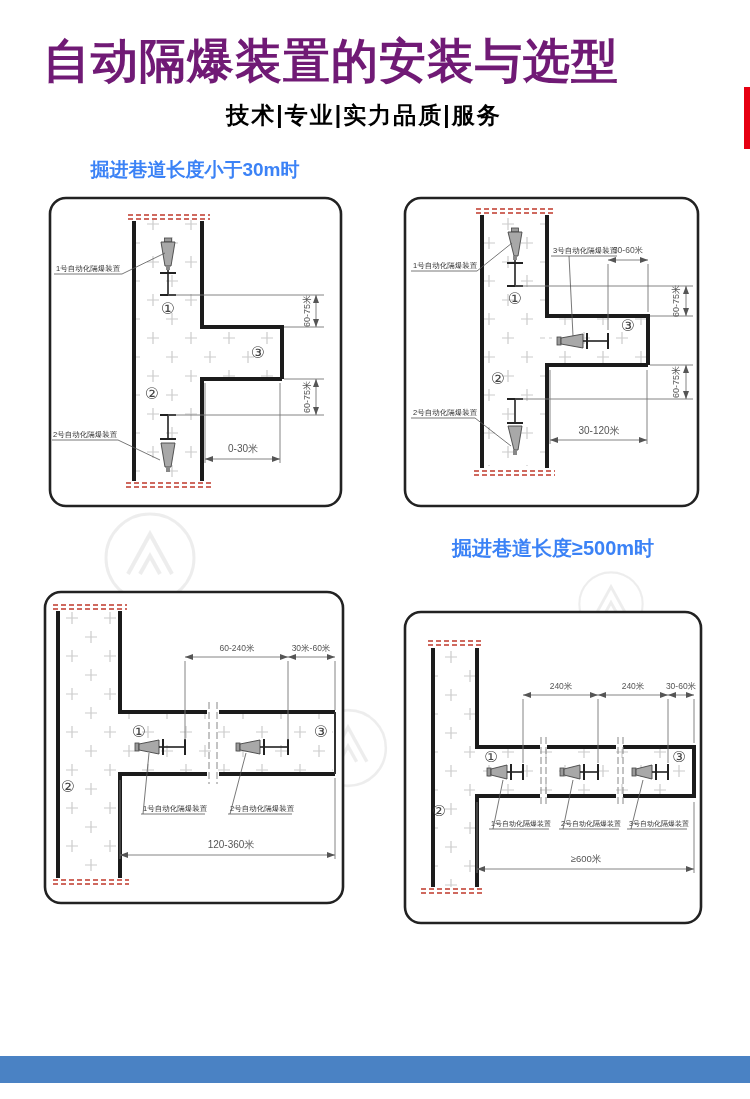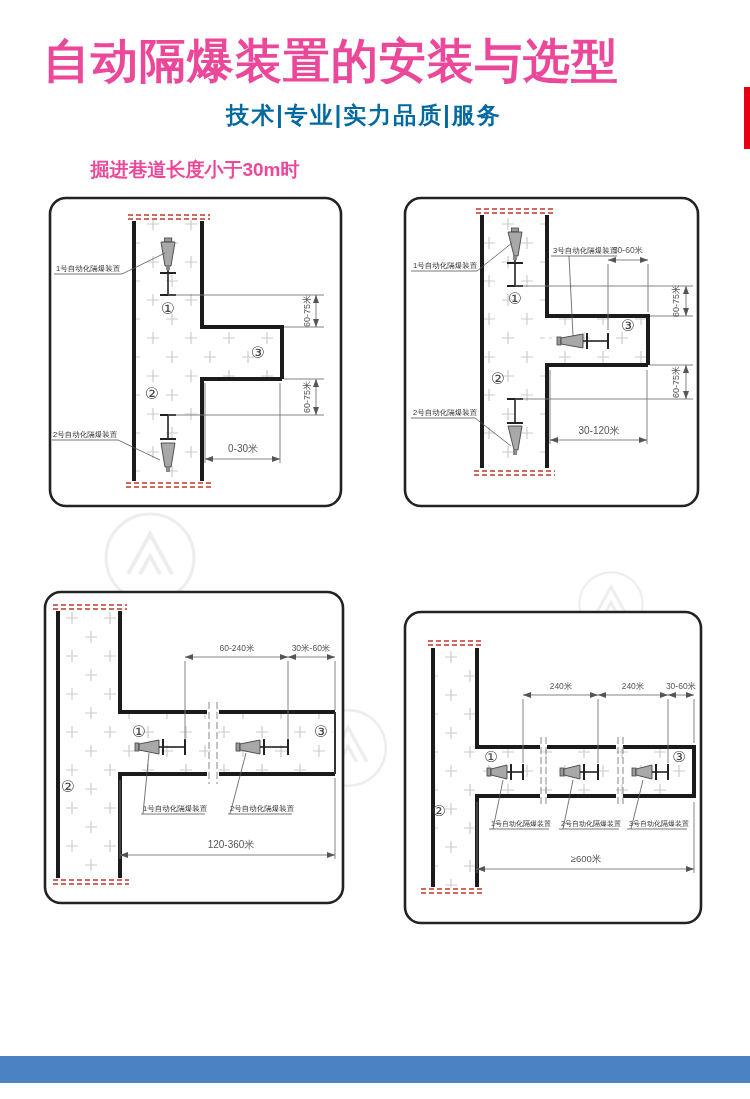--- a/index.html
+++ b/index.html
@@ -1,24 +1,24 @@
 <!DOCTYPE html>
 <html><head>
 <meta charset="utf-8">
 <style>
   html,body{margin:0;padding:0;background:#fff;}
   .page{position:relative;width:750px;height:1099px;background:#ffffff;overflow:hidden;
         font-family:"Liberation Sans","DejaVu Sans",sans-serif;}
   .title{position:absolute;left:0;top:30px;width:662px;text-align:center;
-         font-size:47px;font-weight:800;color:#ec4899;letter-spacing:1px;margin:0;}
+         font-size:47px;font-weight:800;color:#701a75;letter-spacing:1px;margin:0;}
   .subtitle{position:absolute;left:0;top:100px;width:728px;text-align:center;
-            font-size:23px;font-weight:600;color:#0369a1;letter-spacing:2px;margin:0;}
+            font-size:23px;font-weight:600;color:#000000;letter-spacing:2px;margin:0;}
   .red-bar{position:absolute;right:0;top:87px;width:6px;height:62px;}
   .blue-bar{position:absolute;left:0;top:1056px;width:750px;height:27px;}
-  .cap{position:absolute;text-align:center;font-weight:800;color:#ec4899;margin:0;}
+  .cap{position:absolute;text-align:center;font-weight:800;color:#3b82f6;margin:0;}
   .cap1{left:45px;top:157px;width:300px;font-size:19px;}
   .cap2{left:398px;top:150px;width:306px;font-size:20px;}
   .cap3{left:43px;top:531px;width:302px;font-size:20px;}
   .cap4{left:403px;top:535px;width:300px;font-size:20px;}
   .panelbox{position:absolute;}
   .p1{left:48px;top:196px;}
   .p2{left:403px;top:196px;}
   .p3{left:43px;top:590px;text-align:right;}
   .p4{left:403px;top:590px;margin-top:20px;}
   svg text{font-family:"Liberation Sans","DejaVu Sans",sans-serif;}
@@ -258,20 +258,21 @@
         <line x1="100" y1="224" x2="106" y2="163" stroke="#555" stroke-width="0.8"></line>
       </g>
       <g>
         <text x="187" y="221" font-size="7.5" fill="#333">2号自动化隔爆装置</text>
         <line x1="185" y1="224" x2="249" y2="224" stroke="#555" stroke-width="0.8"></line>
         <line x1="187" y1="224" x2="203" y2="163" stroke="#555" stroke-width="0.8"></line>
       </g>
     </svg>
   </div>
 
+  <p class="cap cap4">掘进巷道长度≥500m时</p>
   <div class="panelbox p4">
     <svg width="300" height="315" viewBox="0 0 300 315">
       <rect x="2" y="2" width="296" height="311" rx="16" fill="#fff" stroke="#222" stroke-width="2.6"></rect>
       <g>
         <rect x="32" y="39" width="40" height="238" fill="url(#hatchpat)"></rect>
         <rect x="76" y="139" width="213" height="45" fill="url(#hatchpat)"></rect>
       </g>
       <g stroke="#1b1b1b" stroke-width="4" fill="none">
         <path d="M30,38 V277"></path>
         <path d="M74,38 V137"></path>

